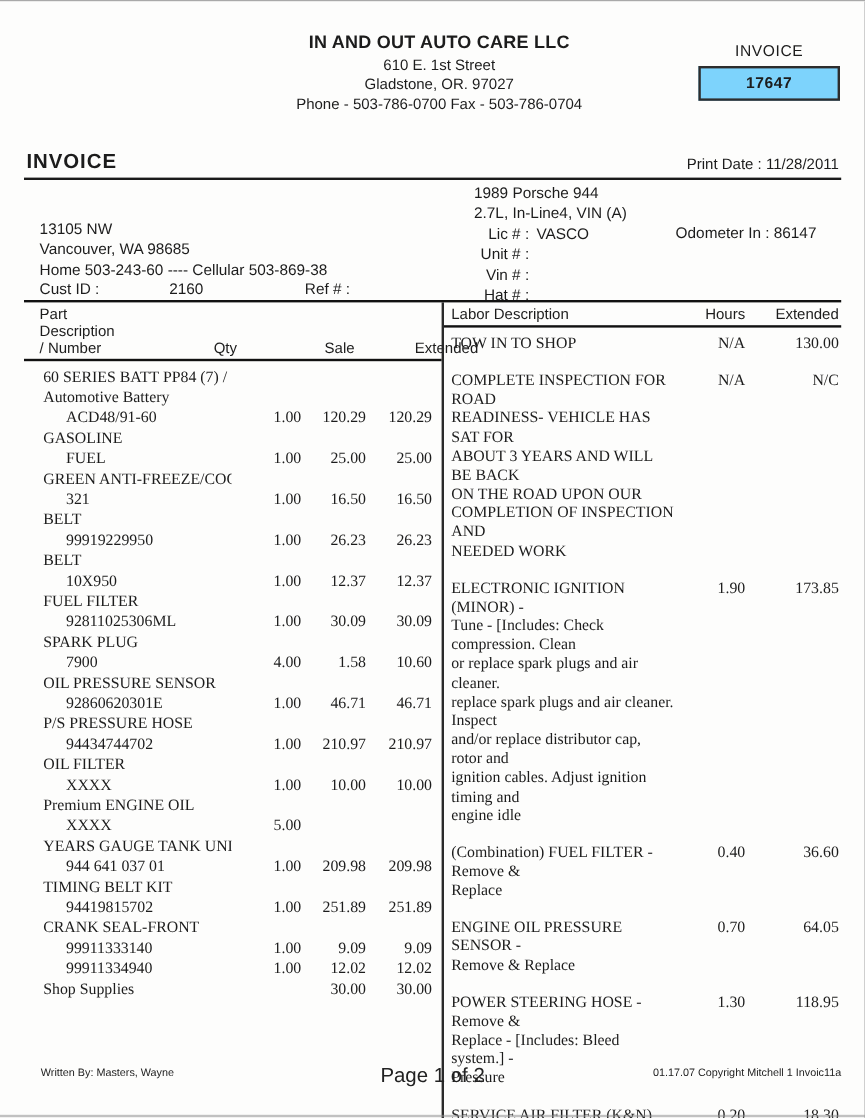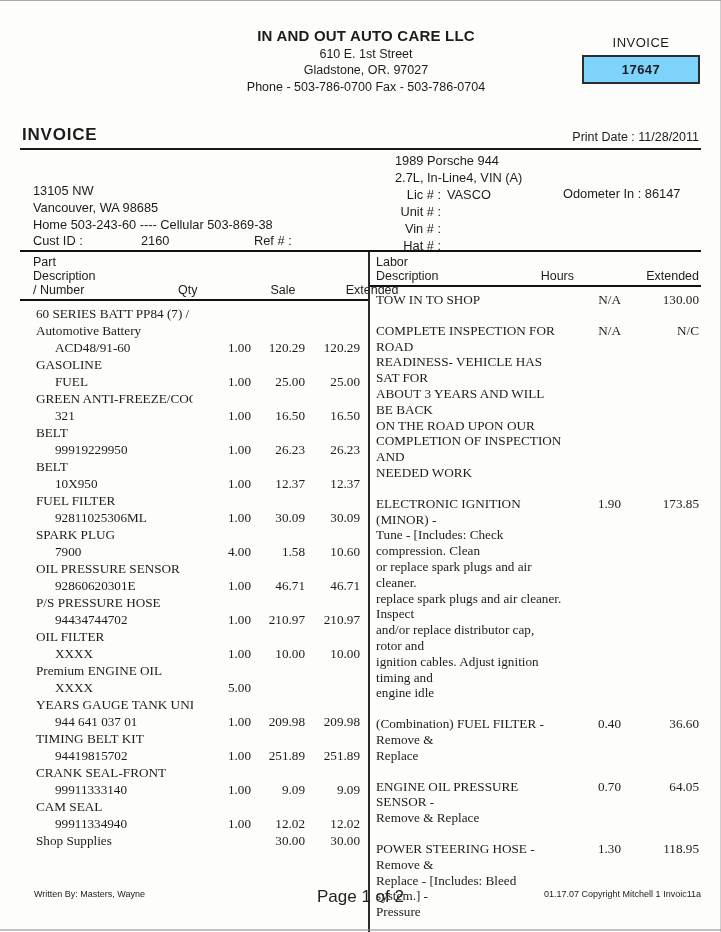--- a/index.html
+++ b/index.html
@@ -60,21 +60,21 @@
     border-top:2.5px solid #111;
   }
   .pane-left{width:348px;box-sizing:border-box;}
   .pane-right{flex:1;border-left:2px solid #2a2a2a;box-sizing:border-box;}
   .thead{
     display:grid;font-size:12.5px;
     border-bottom:2px solid #111;
     padding:3px 0 2px 0;align-items:end;
   }
   .pane-left .thead{grid-template-columns:1fr 60px 54px 61px;gap:44px;}
-  .pane-right .thead{grid-template-columns:1fr 58px 80px;gap:47px;}
+  .pane-right .thead{grid-template-columns:1fr 58px 80px;}
   .th-desc{padding-left:13px;}
   .pane-right .th-desc{padding-left:6px;}
   .th-r{text-align:right;}
   .th-qty{padding-right:2px;}
   .th-sale{padding-right:2px;}
   .th-ext{padding-right:4px;}
   .th-hours{padding-right:0;}
   .th-lext{padding-right:2px;}
 
   .tbody{font-family:"Liberation Serif", serif;font-size:13.2px;padding-top:4px;}
@@ -333,21 +333,20 @@
             <div class="pnum"></div>
             <div class="pnum pext"></div>
           </div>
           <div class="prow">
             <div class="pdesc ind">99911333140</div>
             <div class="pnum">1.00</div>
             <div class="pnum">9.09</div>
             <div class="pnum pext">9.09</div>
           </div>
           <div class="prow">
-            <div class="pdesc">CAM SEAL</div>
             <div class="pnum"></div>
             <div class="pnum"></div>
             <div class="pnum pext"></div>
           </div>
           <div class="prow">
             <div class="pdesc ind">99911334940</div>
             <div class="pnum">1.00</div>
             <div class="pnum">12.02</div>
             <div class="pnum pext">12.02</div>
           </div>

